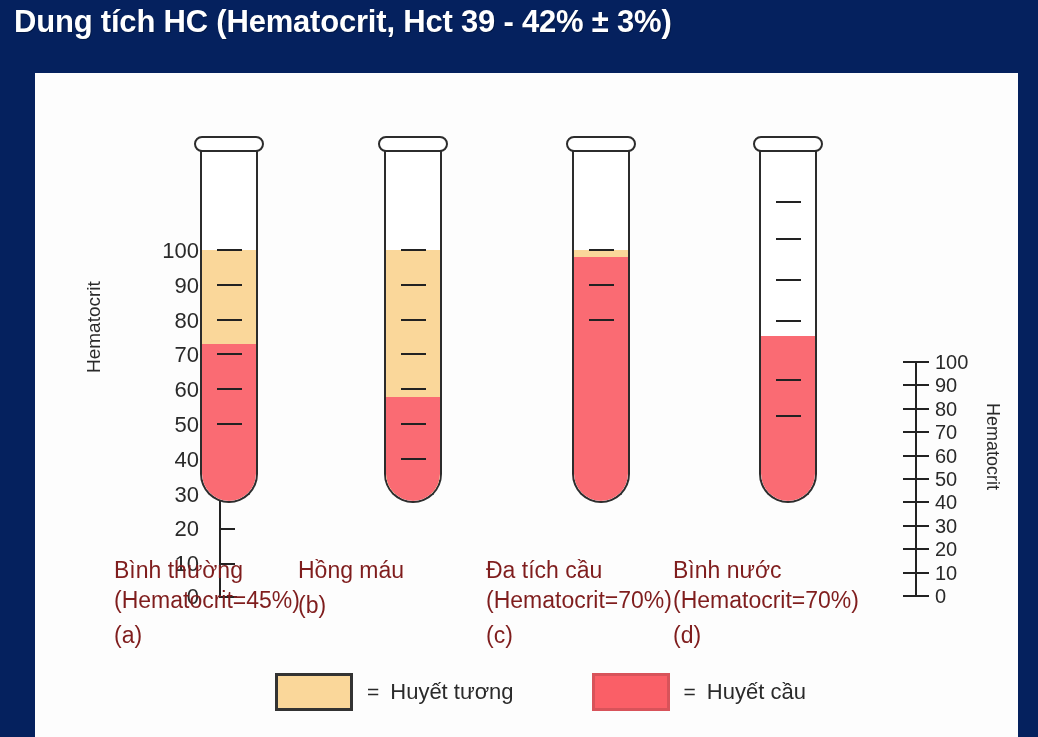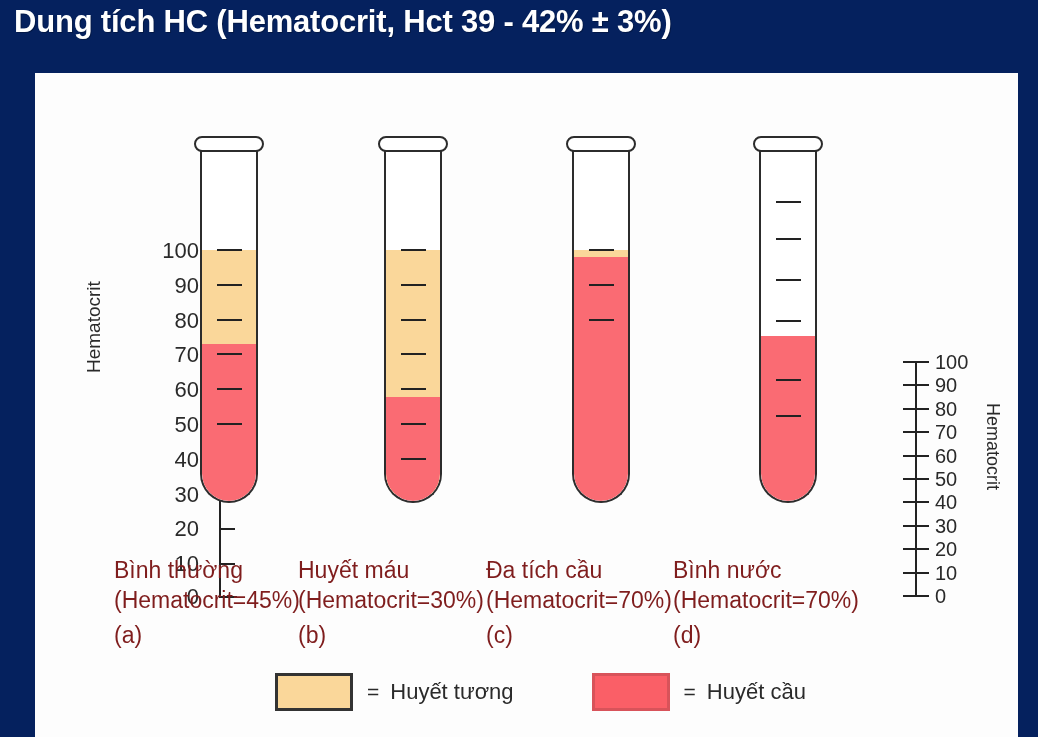--- a/index.html
+++ b/index.html
@@ -315,22 +315,21 @@
     <div class="lbl" style="top:235px;">0</div>
   </div>
   <div id="axis-right-title">Hematocrit</div>
 
   <div class="caption" style="left:79px; top:482px;">
     <span>Bình thường</span>
     <span class="ln2">(Hematocrit=45%)</span>
     <span class="ln3">(a)</span>
   </div>
   <div class="caption" style="left:263px; top:482px;">
-    <span>Huyết máu</span>
-    <span class="ln2">(Hematocrit=30%)</span>
+    <span>Hồng máu</span>
     <span class="ln3">(b)</span>
   </div>
   <div class="caption" style="left:451px; top:482px;">
     <span>Đa tích cầu</span>
     <span class="ln2">(Hematocrit=70%)</span>
     <span class="ln3">(c)</span>
   </div>
   <div class="caption" style="left:638px; top:482px;">
     <span>Bình nước</span>
     <span class="ln2">(Hematocrit=70%)</span>

